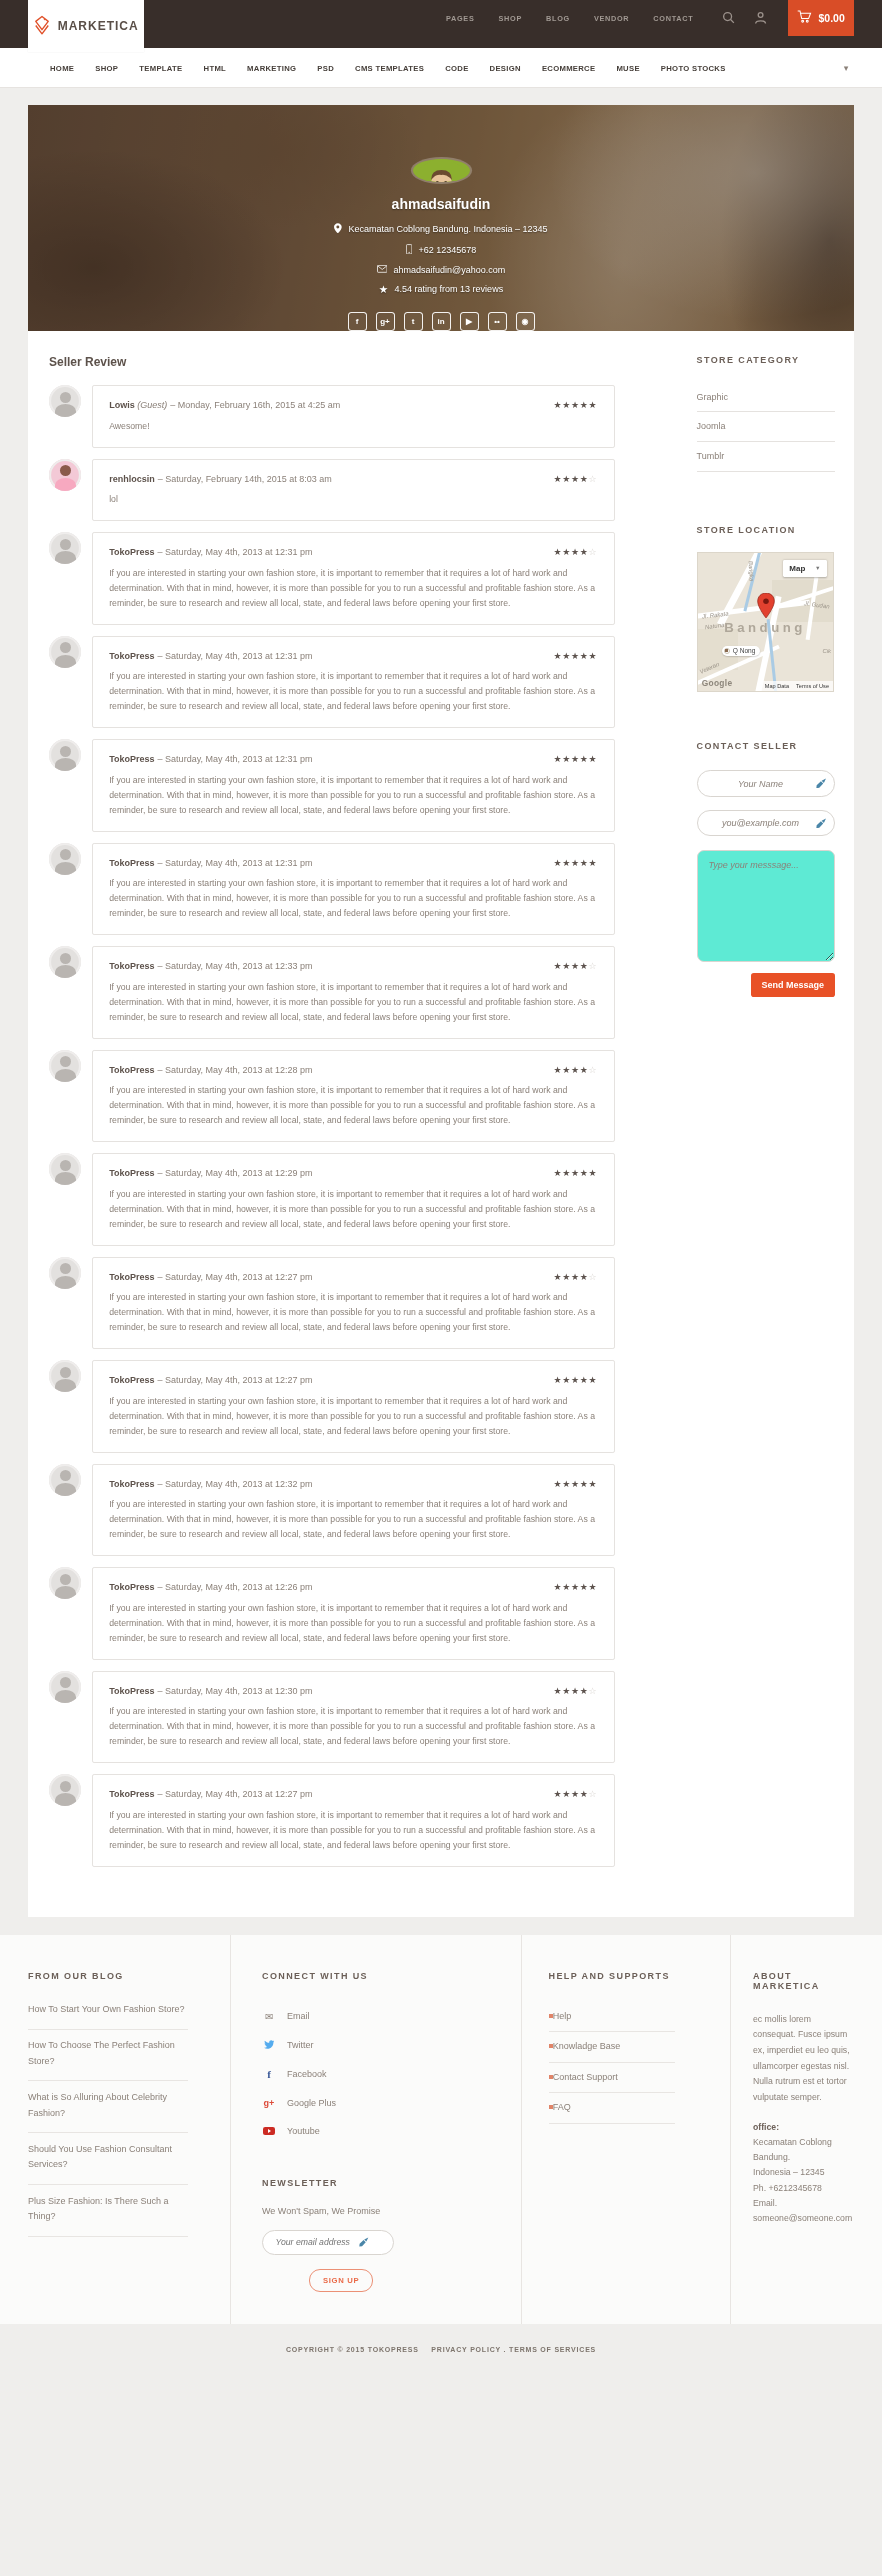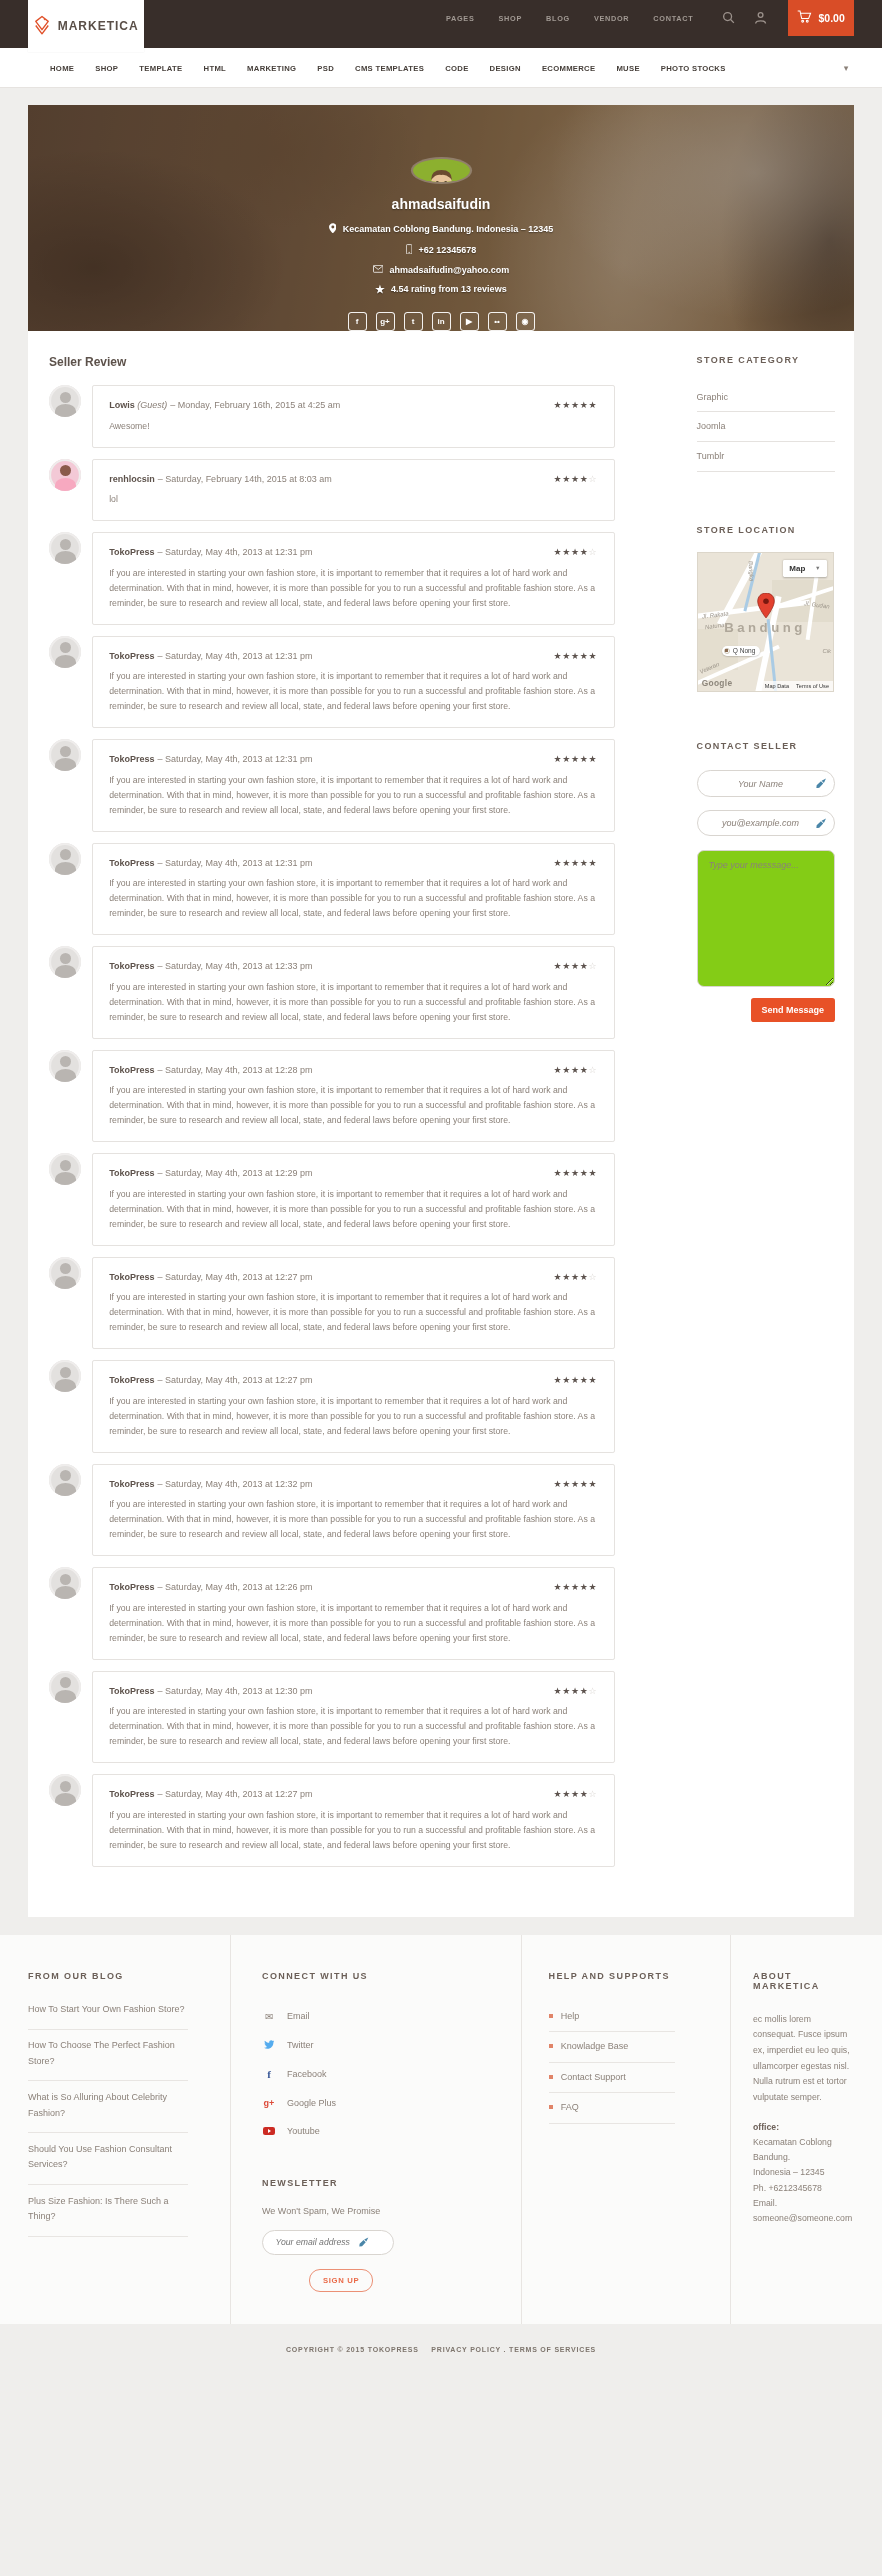--- a/index.html
+++ b/index.html
@@ -34,21 +34,21 @@
       radial-gradient(ellipse 209px 265px at 72% 70%, rgba(230,214,192,.45), transparent 65%),
       radial-gradient(ellipse 181px 293px at 97% 60%, rgba(55,38,26,.75), transparent 60%),
       radial-gradient(ellipse 293px 181px at 8% 72%, rgba(70,50,36,.7), transparent 65%),
       radial-gradient(ellipse 209px 112px at 30% 20%, rgba(120,90,62,.6), transparent 70%),
       linear-gradient(100deg, #6d523d 0%, #7d5f45 28%, #97764f 52%, #b29066 72%, #9c7c58 100%);
   }
   .hero::before { content:""; position:absolute; inset:0; background:rgba(42,31,24,.38); }
   .hero-content { position:relative; height:100%; display:flex; flex-direction:column; align-items:center; padding-top:54px; color:#fff; }
   .hero-avatar { width:57px; height:57px; border-radius:50%; background:#8cb02f; overflow:hidden; position:relative; box-shadow:0 0 0 2.1px rgba(255,255,255,.25); }
   .hero-name { margin-top:14px; font-size:14px; font-weight:bold; text-shadow:0 0.7px 1.4px rgba(0,0,0,.4); }
-  .hero-row { margin-top:8.4px; display:flex; align-items:center; gap:6.3px; font-size:9px; font-weight:bold; text-shadow:0 0.7px 1.4px rgba(0,0,0,.4); }
+  .hero-row { margin-top:8.4px; display:flex; align-items:center; gap:6.3px; font-size:9px; font-weight:normal; text-shadow:0 0.7px 1.4px rgba(0,0,0,.4); }
   .hero-row.first { margin-top:11px; }
   .hero-socials { margin-top:16.7px; display:flex; gap:9px; }
   .soc { width:19px; height:19px; border:1.4px solid rgba(255,255,255,.92); border-radius:3.5px; display:flex; align-items:center; justify-content:center; font-size:8px; font-weight:bold; color:#fff; background:rgba(255,255,255,.04); }
 
   
   .content-row { display:flex; padding:0 19.5px 39px 21px; }
   .main-col { width:566px; }
   .side-col { width:138px; margin-left:auto; }
 
   .section-title { font-size:12px; font-weight:bold; color:#5d524b; margin:24px 0 16.7px; }
@@ -106,21 +106,21 @@
   .map-lab.l5 { left:1.4px; top:112px; transform:rotate(-24deg); }
   .map-lab.l6 { right:1.4px; top:95px; }
   .map-google { position:absolute; left:4.2px; bottom:2.8px; font-size:8.4px; font-weight:bold; color:#8d867b; letter-spacing:0.3px; }
   .map-foot { position:absolute; right:0; bottom:0; background:rgba(255,255,255,.75); font-size:5.6px; color:#333; padding:2.1px 3.5px; display:flex; gap:7px; }
 
   
   .c-input { position:relative; margin-bottom:13.2px; }
   .c-input input { width:100%; height:26.5px; border:0.7px solid #d9d5d0; border-radius:13.2px; font-size:9px; font-style:italic; color:#6b5f57; text-align:center; outline:none; padding:0 21px 0 11px; background:#fff; font-family:"Liberation Sans", sans-serif; }
   .c-input input::placeholder, .c-msg textarea::placeholder { color:#8b8179; opacity:1; }
   .pen { position:absolute; right:8.4px; top:7.7px; }
-  .c-msg textarea { width:100%; height:137px; border:0.7px solid #d9d5d0; border-radius:7px; font-size:9px; font-style:italic; color:#6b5f57; padding:9.8px 11px; resize:vertical; outline:none; background:#84cc16; font-family:"Liberation Sans", sans-serif; }
+  .c-msg textarea { width:100%; height:112px; border:0.7px solid #d9d5d0; border-radius:7px; font-size:9px; font-style:italic; color:#6b5f57; padding:9.8px 11px; resize:vertical; outline:none; background:#5eead4; font-family:"Liberation Sans", sans-serif; }
   .send-btn { display:block; margin:9.8px 0 0 auto; background:#e85127; color:#fff; border:none; border-radius:2.8px; font-size:9px; font-weight:bold; padding:7px 10.5px; cursor:pointer; font-family:"Liberation Sans", sans-serif; }
 
   
   .footer { background:#fbfbfa; display:flex; margin-top:18px; }
   .f-col { padding:36px 21px 32px; }
   .f-col + .f-col { border-left:0.7px solid #e8e5e2; }
   .f-col.c1 { width:230px; padding-left:28px; }
   .f-col.c2 { width:291px; padding-left:31px; }
   .f-col.c3 { width:209px; padding-left:26.5px; }
   .f-col.c4 { width:151px; padding-left:22px; padding-right:28px; }
@@ -129,21 +129,21 @@
   .blog-item:first-of-type { padding-top:0; }
   .con-item { display:flex; align-items:center; gap:11px; font-size:9px; color:#8b8179; padding:9px 0; }
   .con-ico { width:14px; display:flex; justify-content:center; font-size:9.8px; }
   .yt-badge { width:12px; height:8.4px; background:#cc2b23; border-radius:2.1px; display:flex; align-items:center; justify-content:center; }
   .yt-badge i { width:0; height:0; border-left:3.5px solid #fff; border-top:2.1px solid transparent; border-bottom:2.1px solid transparent; display:block; }
   .newsletter { margin-top:33px; width:139px; }
   .nl-text { font-size:9px; color:#8b8179; margin:18px 0 14px; }
   .nl-input { position:relative; }
   .nl-input input { width:132px; height:25px; border:0.7px solid #d9d5d0; border-radius:12.6px; font-size:8.7px; font-style:italic; color:#8b8179; padding:0 21px 0 12.6px; outline:none; background:#fff; font-family:"Liberation Sans", sans-serif; }
   .signup-btn { display:block; margin:14px 0 0 auto; background:transparent; border:1.4px solid #eb9075; color:#ea6a48; border-radius:11px; font-size:7.7px; font-weight:bold; letter-spacing:0.7px; padding:6.3px 12.6px; cursor:pointer; font-family:"Liberation Sans", sans-serif; }
-  .help-item { display:flex; align-items:center; gap:8px; font-size:9px; color:#8b8179; padding:9px 0 10.5px; border-bottom:0.7px solid #e8e5e2; width:126px; }
+  .help-item { display:flex; align-items:center; gap:0; font-size:9px; color:#8b8179; padding:9px 0 10.5px; border-bottom:0.7px solid #e8e5e2; width:126px; }
   .help-item .sq { width:4.2px; height:4.2px; background:#e08468; flex:none; }
   .stats { margin-top:31px; }
   .stat-label { font-size:9px; color:#8b8179; margin-top:15.3px; }
   .stat-value { font-size:16px; font-weight:bold; color:#ed6a4e; margin-top:5.6px; }
   .about-text { font-size:8.7px; line-height:1.8; color:#8b8179; }
   .office { margin-top:14px; font-size:8.7px; line-height:1.75; color:#8b8179; }
   .office b { color:#6b5f57; }
 
   .copy-bar { background:#efeeec; height:50px; display:flex; align-items:center; justify-content:center; gap:12.6px; font-size:7px; font-weight:bold; letter-spacing:0.8px; color:#7d746c; }
 </style>

